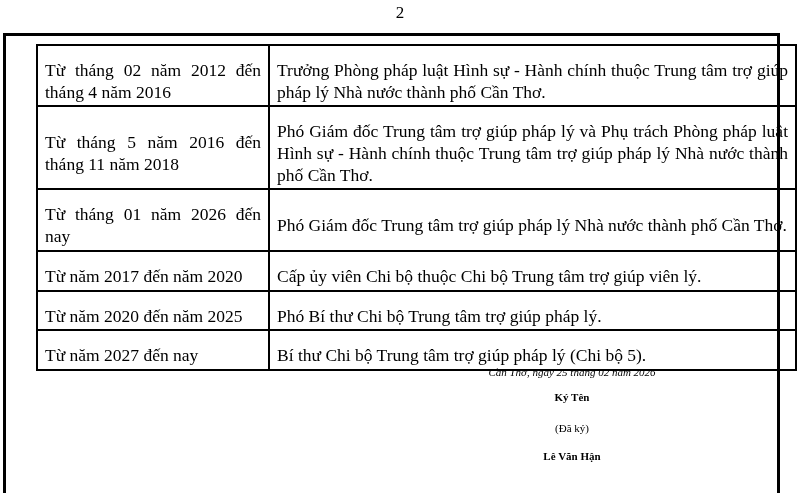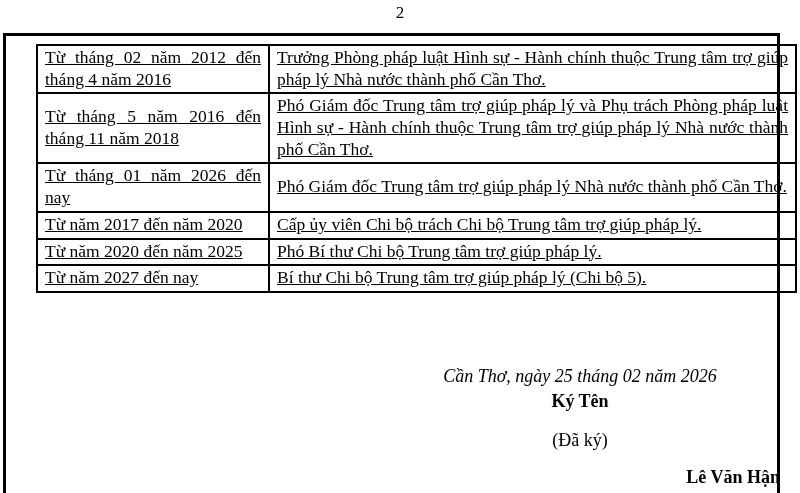--- a/index.html
+++ b/index.html
@@ -38,40 +38,39 @@
     top: 44px;
     left: 36px;
     width: 727px;
     border-collapse: collapse;
     font-size: 17.5px;
     line-height: 1.24;
     table-layout: fixed;
   }
   table.career-table td {
     border: 2px solid #000000;
-    padding: 1px 7px 2px 7px;
+    padding: 14px 7px 2px 7px;
     vertical-align: middle;
     text-align: justify;
-    text-decoration: underline;
   }
   td.col-period { width: 216px; }
   td.col-position { width: 511px; margin-left: 27px; }
   .signature-block {
     position: absolute;
     top: 366px;
-    left: 380px;
+    left: 372px;
     width: 400px;
     text-align: center;
-    font-size: 18px;
+    font-size: 11px;
     line-height: 1.22;
   }
   .sig-place-date { font-style: italic; }
-  .sig-label { font-weight: bold; margin-top: 3px; }
+  .sig-label { font-weight: bold; margin-top: 12px; }
   .sig-note { margin-top: 17px; }
-  .sig-name { font-weight: bold; margin-top: 15px; text-align: right; }
+  .sig-name { font-weight: bold; margin-top: 15px; }
 </style>
 </head>
 <body>
 
 <div class="page">
 
   <div class="page-number">2</div>
 
   <div class="outer-frame"></div>
 
@@ -89,21 +88,21 @@
         </tr>
 
 
         <tr>
           <td class="col-period">Từ tháng 01 năm 2026 đến nay</td>
           <td class="col-position">Phó Giám đốc Trung tâm trợ giúp pháp lý Nhà nước thành phố Cần Thơ.</td>
         </tr>
 
         <tr>
           <td class="col-period">Từ năm 2017 đến năm 2020</td>
-          <td class="col-position">Cấp ủy viên Chi bộ trách Chi bộ Trung tâm trợ giúp pháp lý.</td>
+          <td class="col-position">Cấp ủy viên Chi bộ thuộc Chi bộ Trung tâm trợ giúp viên lý.</td>
         </tr>
 
         <tr>
           <td class="col-period">Từ năm 2020 đến năm 2025</td>
           <td class="col-position">Phó Bí thư Chi bộ Trung tâm trợ giúp pháp lý.</td>
         </tr>
 
         <tr>
           <td class="col-period">Từ năm 2027 đến nay</td>
           <td class="col-position">Bí thư Chi bộ Trung tâm trợ giúp pháp lý (Chi bộ 5).</td>

